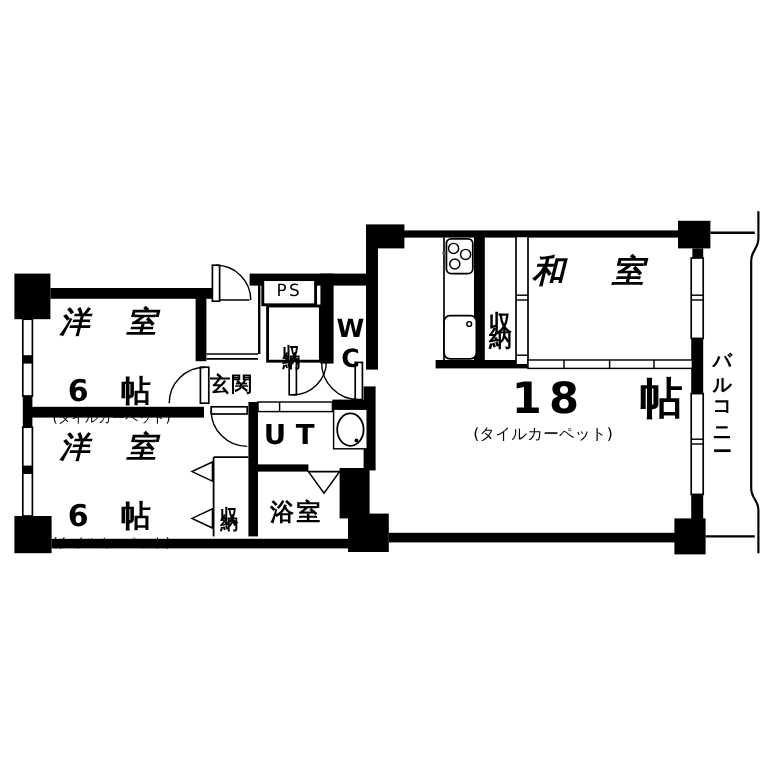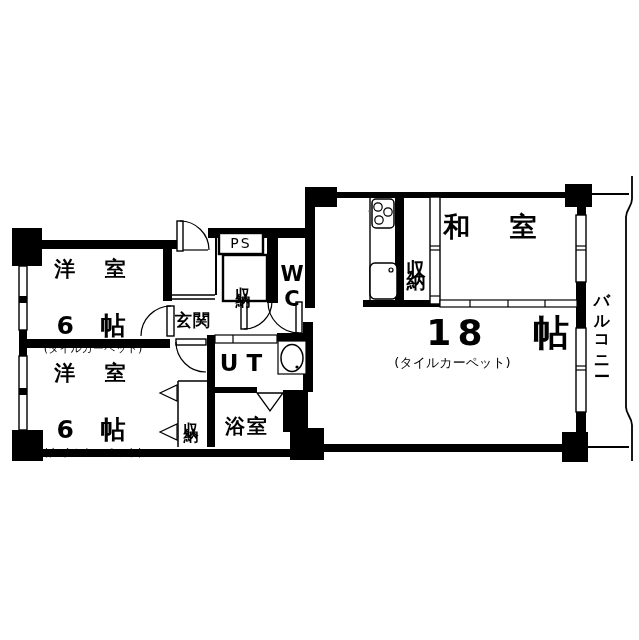--- a/index.html
+++ b/index.html
@@ -2,21 +2,21 @@
 <html><head>
 <meta charset="utf-8">
 <style>
   html,body{margin:0;padding:0;background:#fff;}
   .stage{
     position:relative;width:639px;height:640px;background:#ffffff;overflow:hidden;
     font-family:"DejaVu Sans","Liberation Sans",sans-serif;color:#000;
   }
   .plan-svg{position:absolute;left:0;top:0;}
   .lbl{position:absolute;text-align:center;color:#000;white-space:nowrap;}
-  .room-name{display:block;font-size:21px;font-weight:600;letter-spacing:6px;line-height:34px;word-spacing:10px;}
+  .room-name{display:block;font-size:25px;font-weight:600;letter-spacing:6px;line-height:34px;word-spacing:10px;font-style:italic;}
   .room-size{display:block;font-size:25px;font-weight:600;letter-spacing:4px;line-height:32px;word-spacing:10px;margin-top:24px;}
   .room-note{display:block;font-size:11px;font-weight:500;letter-spacing:0px;line-height:14px;word-spacing:0;}
   .ldk-name{display:block;font-size:36px;font-weight:600;letter-spacing:16px;line-height:44px;}
   .ldk-size{display:block;font-size:36px;font-weight:600;letter-spacing:6px;word-spacing:26px;line-height:42px;text-align:right;}
   .ldk-note{display:block;font-size:13px;font-weight:500;line-height:18px;}
   .washitsu-name{display:block;font-size:27px;font-weight:600;letter-spacing:8px;word-spacing:14px;line-height:40px;}
   .washitsu-size{display:block;font-size:27px;font-weight:600;letter-spacing:8px;word-spacing:14px;line-height:38px;}
   .small-lbl{font-size:17px;font-weight:600;letter-spacing:1px;}
   .ps-lbl{font-size:14px;font-weight:400;letter-spacing:2px;}
   .wc-lbl{font-size:21px;font-weight:600;line-height:25px;word-break:break-all;white-space:normal;}
@@ -150,21 +150,21 @@
     <span class="room-size">6 帖</span>
     <span class="room-note">(タイルカーペット)</span>
   </div>
 
   <div class="lbl" style="left:24px;top:356px;width:138px;">
     <span class="room-name">洋 室</span>
     <span class="room-size">6 帖</span>
     <span class="room-note">(タイルカーペット)</span>
   </div>
 
-  <div class="lbl" style="left:432px;top:207px;width:124px;">
+  <div class="lbl" style="left:432px;top:207px;width:124px;font-style:italic;">
     <span class="washitsu-name">和 室</span>
   </div>
 
   <div class="lbl" style="left:330px;top:312px;width:245px;">
     <span class="ldk-size">18 帖</span>
     <span class="ldk-note">(タイルカーペット)</span>
   </div>
 
   <div class="lbl small-lbl" style="left:168px;top:273px;width:50px;margin-top:36px;">玄関</div>
 

